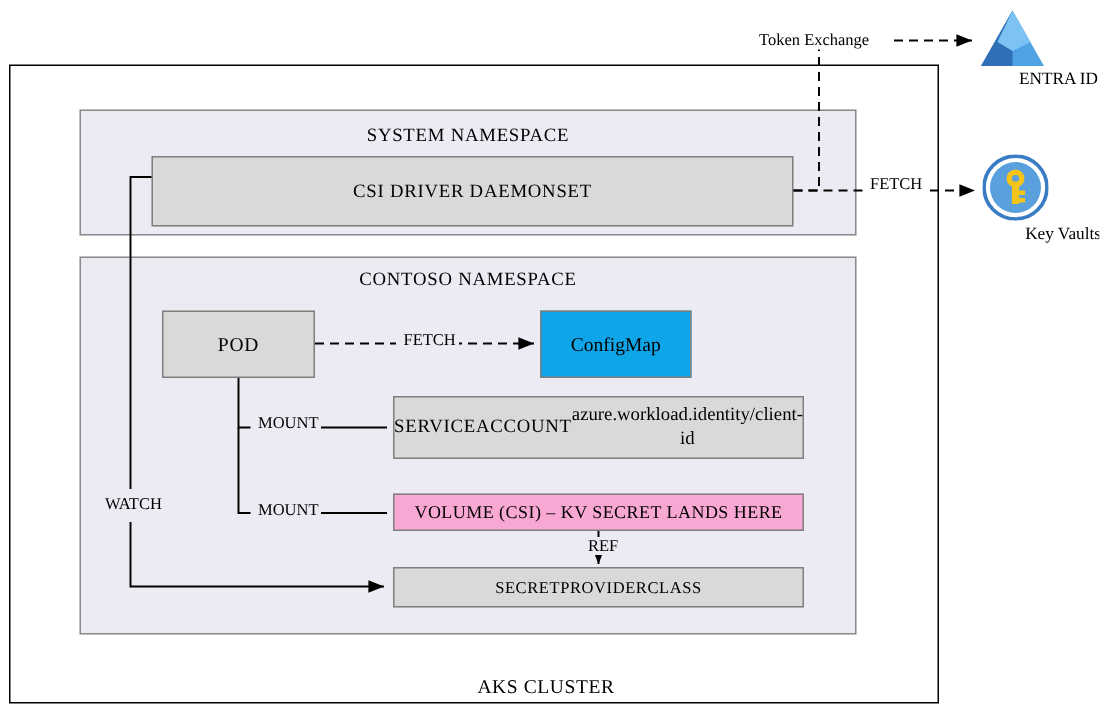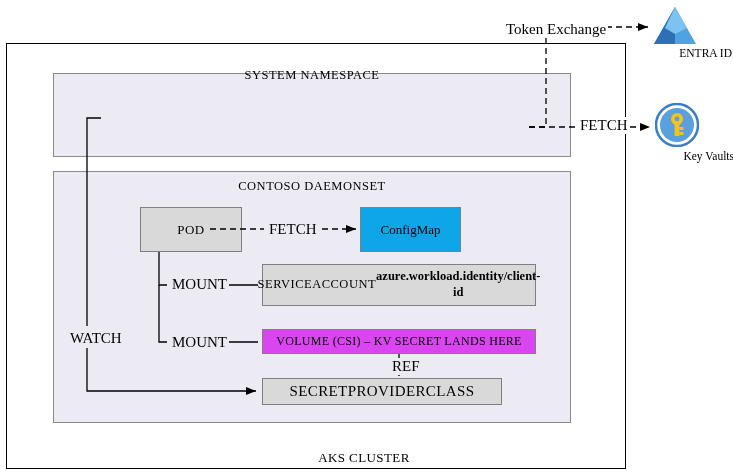--- a/index.html
+++ b/index.html
@@ -48,21 +48,21 @@
     left: 53px;
     top: 73px;
     width: 518px;
     height: 84px;
     border: 1px solid #8a8a8a;
     background: #ecebf4;
     display: block;
   }
   #system-namespace-label {
     left: 53px;
-    top: 66px;
+    top: 81px;
     width: 518px;
     height: 18px;
     font-size: 12.5px;
     letter-spacing: 0.5px;
   }
   #csi-driver-daemonset {
     left: 101px;
     top: 104px;
     width: 428px;
     height: 47px;
@@ -91,21 +91,20 @@
   }
   #pod {
     left: 108px;
     top: 207px;
     width: 102px;
     height: 45px;
     border: 1px solid #7f7f7f;
     background: #d9d9d9;
     font-size: 13px;
     letter-spacing: 0.5px;
-    margin-left: 32px;
   }
   #configmap {
     left: 360px;
     top: 207px;
     width: 101px;
     height: 45px;
     border: 1px solid #7f7f7f;
     background: #0ea5e9;
     font-size: 13px;
   }
@@ -114,45 +113,45 @@
     top: 264px;
     width: 274px;
     height: 42px;
     border: 1px solid #7f7f7f;
     background: #d9d9d9;
     flex-direction: row;
     line-height: 1.25;
     font-size: 12.5px;
   }
   #serviceaccount .sa-title { letter-spacing: 0.5px; }
-  #serviceaccount .sa-sub { font-size: 12.5px; font-weight: bold; }
+  #serviceaccount .sa-sub { font-size: 12.5px; }
   #volume-csi {
     left: 262px;
     top: 329px;
     width: 274px;
     height: 25px;
     border: 1px solid #7f7f7f;
-    background: #d946ef;
+    background: #f9a8d4;
     font-size: 12px;
     letter-spacing: 0.3px;
   }
   #secretproviderclass {
     left: 262px;
     top: 378px;
-    width: 240px;
+    width: 274px;
     height: 27px;
     border: 1px solid #7f7f7f;
     background: #d9d9d9;
-    font-size: 15px;
+    font-size: 11px;
     letter-spacing: 0.4px;
   }
   
   .edge-label {
     position: absolute;
-    font-size: 15px;
+    font-size: 11px;
     color: #000000;
     background: #ffffff;
     padding: 0 2px;
     white-space: nowrap;
   }
   .edge-label.on-lav { background: #ecebf4; }
   #label-token-exchange { left: 504px; top: 21px; }
   #label-fetch-kv { left: 578px; top: 117px; }
   #label-fetch-cm { left: 267px; top: 221px; }
   #label-mount-sa { left: 170px; top: 276px; }
@@ -182,23 +181,24 @@
 </style>
 </head>
 <body>
 
 <div id="canvas">
 
   <div class="box" id="aks-cluster"></div>
 
   <div class="box" id="system-namespace"></div>
   <div class="box" id="system-namespace-label">SYSTEM NAMESPACE</div>
+  <div class="box" id="csi-driver-daemonset">CSI DRIVER DAEMONSET</div>
 
   <div class="box" id="contoso-namespace"></div>
-  <div class="box" id="contoso-namespace-label">CONTOSO DAEMONSET</div>
+  <div class="box" id="contoso-namespace-label">CONTOSO NAMESPACE</div>
 
   <div class="box" id="pod">POD</div>
 
   <div class="box" id="configmap">ConfigMap</div>
 
   <div class="box" id="serviceaccount">
     <span class="sa-title">SERVICEACCOUNT</span>
     <span class="sa-sub">azure.workload.identity/client-id</span>
   </div>
 

